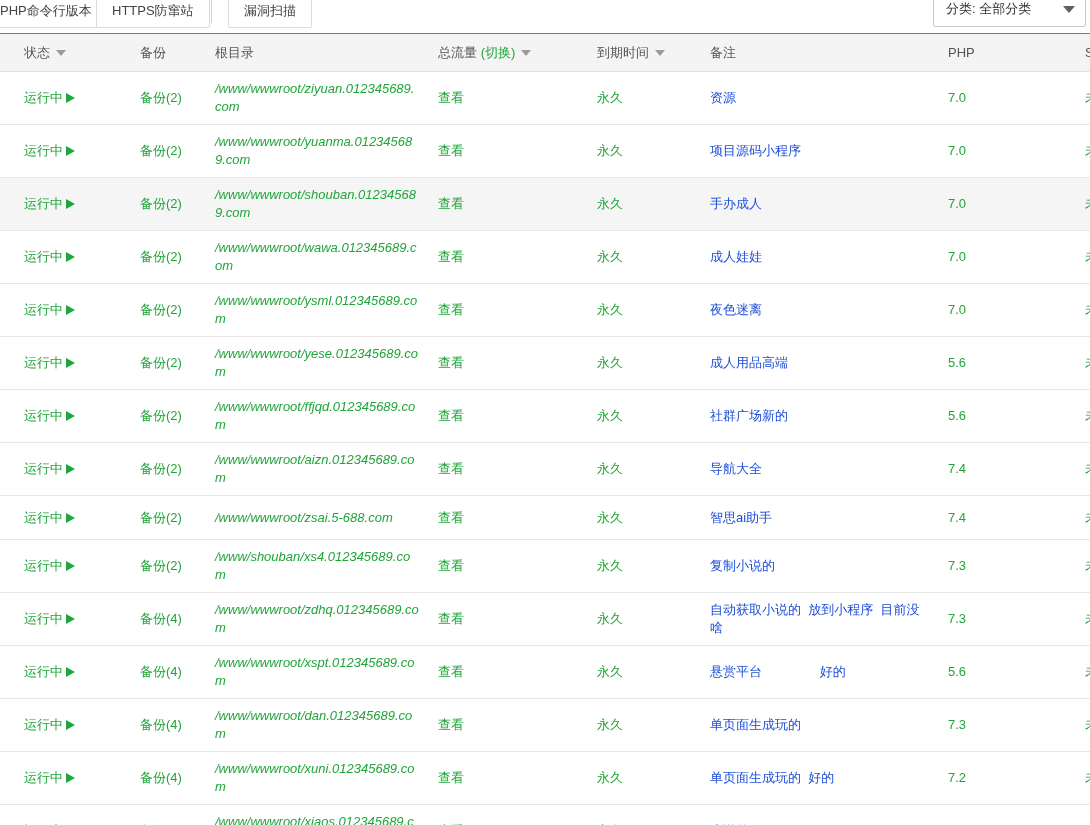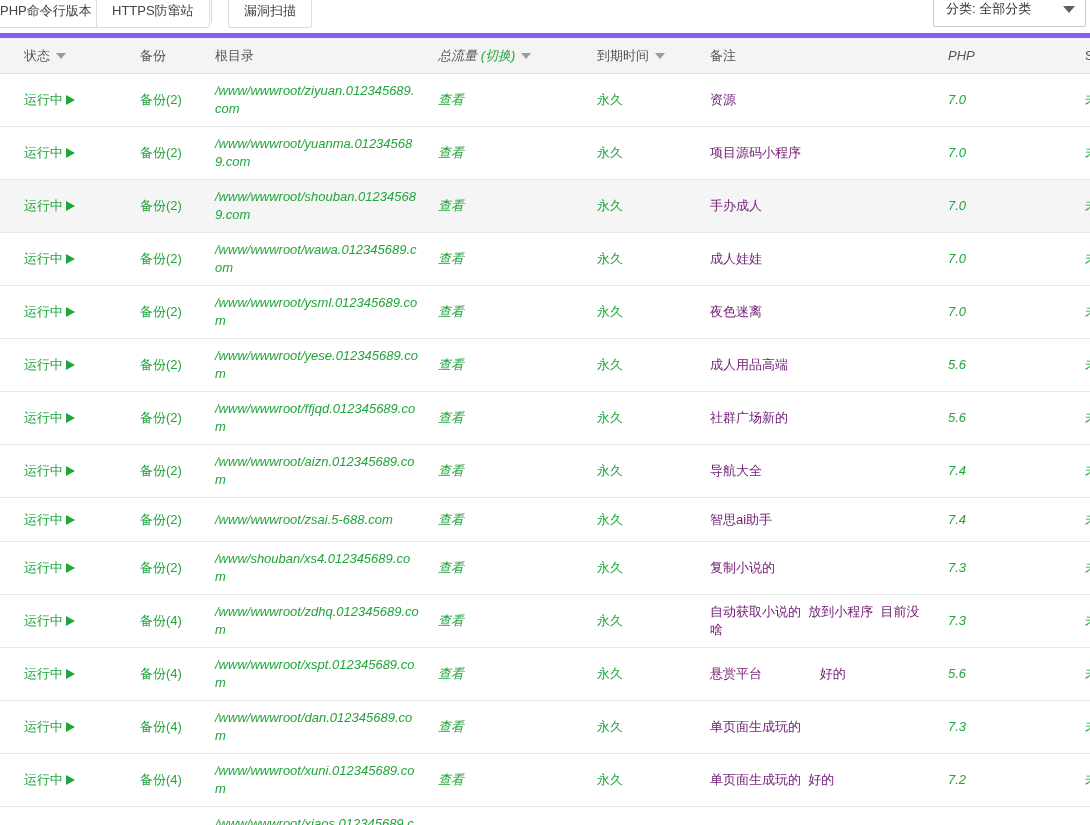--- a/index.html
+++ b/index.html
@@ -21,35 +21,35 @@
     justify-content:space-between; }
   .tri-down-dark { width:0; height:0; border-left:6px solid transparent;
     border-right:6px solid transparent; border-top:7px solid #5f5f5f; display:inline-block; }
 
   
   table { width:1090px; border-collapse:collapse; table-layout:fixed; }
   col.c-status{width:130px} col.c-backup{width:75px} col.c-path{width:225px}
   col.c-traffic{width:155px} col.c-expire{width:115px} col.c-remark{width:240px}
   col.c-php{width:135px} col.c-ssl{width:15px}
 
-  thead th { background:#f4f4f4; border-top:5px solid #8b5cf6; border-bottom:1px solid #e2e2e2;
+  thead th { background:#f4f4f4; border-top:1px solid #8b5cf6; border-bottom:1px solid #e2e2e2;
     height:38px; font-weight:normal; color:#555; text-align:left; font-size:13px;
     overflow:hidden; white-space:nowrap; }
   th,td { padding:8px 10px; }
   th:first-child, td:first-child { padding-left:24px; }
-  th.h-traffic, td.td-traffic, th.h-php, td.td-php { padding-left:8px;font-style:italic; }
+  th.h-traffic, td.td-traffic, th.h-php, td.td-php { padding-left:8px; }
   th.h-expire, td.td-expire { padding-left:12px; }
 
   tbody td { border-bottom:1px solid #e8e8e8; height:44px; vertical-align:middle;
     line-height:18px; overflow:hidden; }
   tr.hl td { background:#f5f5f5; }
 
   .green { color:#20a53a; text-decoration:none; cursor:pointer; }
   .path { word-break:break-all; display:block;font-style:italic; }
-  .remark { color:#701a75; white-space:pre-wrap; cursor:pointer; }
+  .remark { color:#1d4ed8; white-space:pre-wrap; cursor:pointer; }
   .sort { display:inline-block; width:0; height:0; border-left:5px solid transparent;
     border-right:5px solid transparent; border-top:6px solid #9b9b9b; margin-left:6px;
     vertical-align:middle; }
   .play { display:inline-block; width:0; height:0; border-top:5px solid transparent;
     border-bottom:5px solid transparent; border-left:9px solid #20a53a; margin-left:3px;
     vertical-align:-1px; }
   .ssl-cut { white-space:nowrap; }
 </style>
 </head>
 <body>

